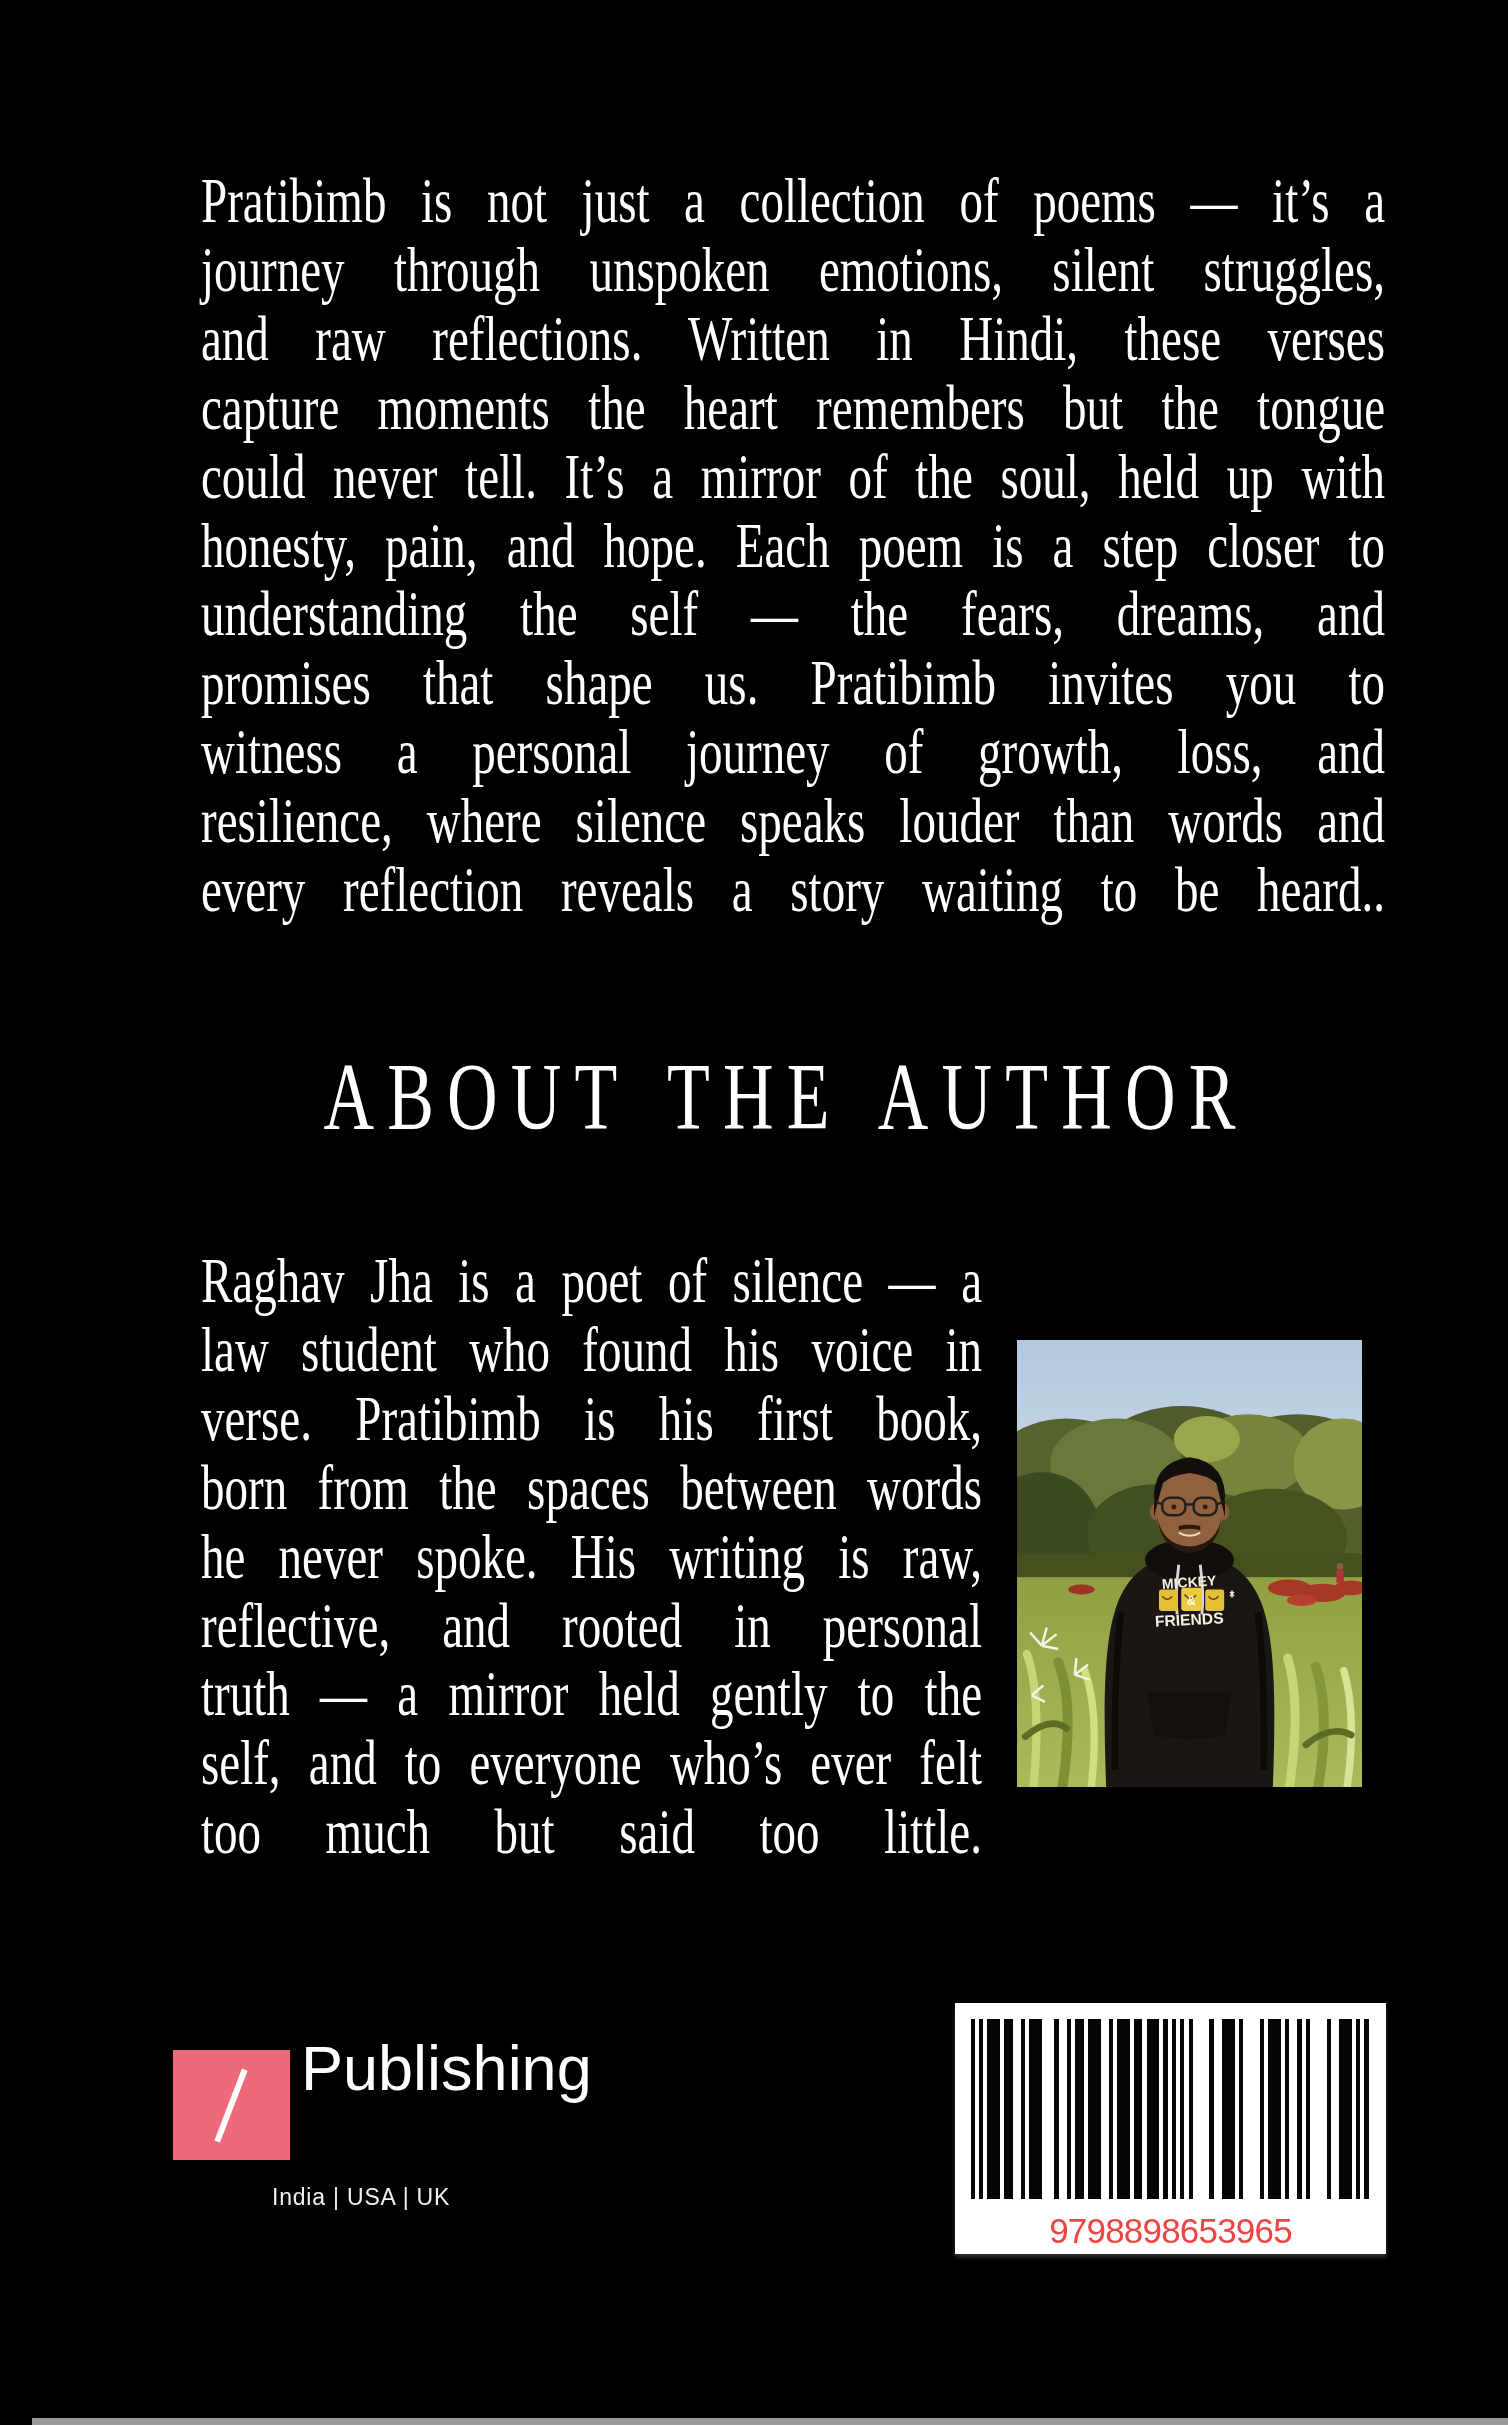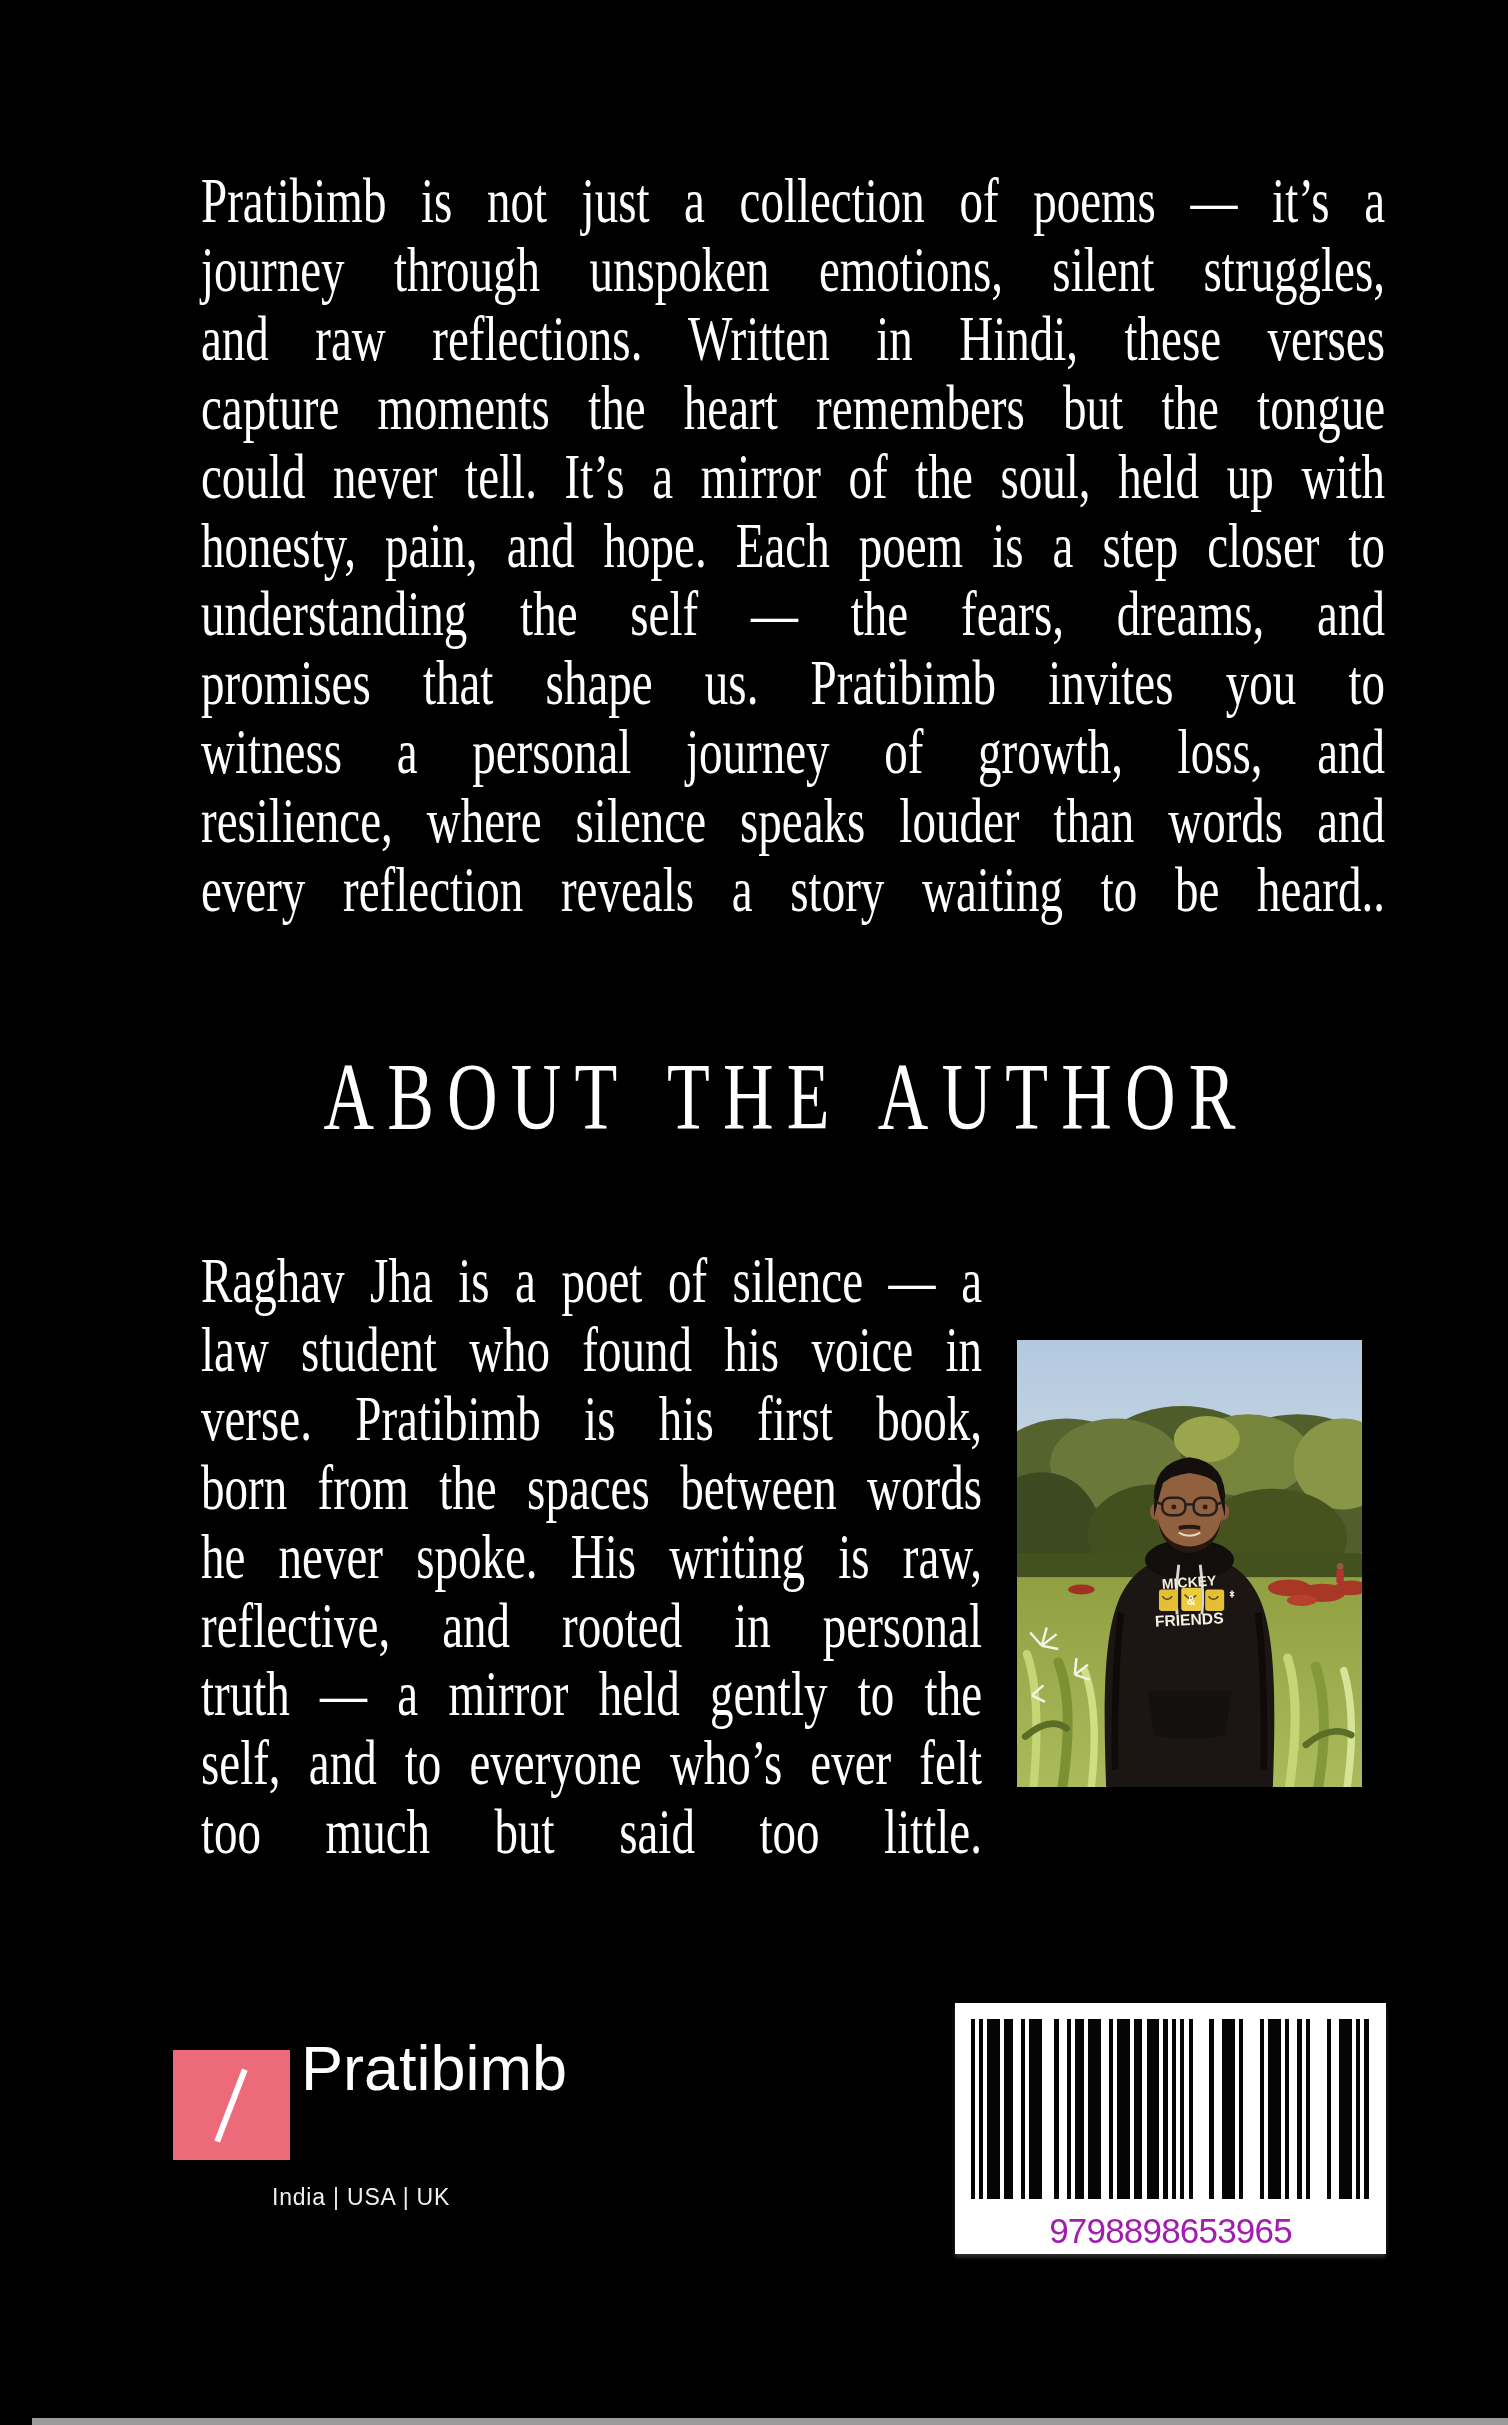--- a/index.html
+++ b/index.html
@@ -56,21 +56,21 @@
     position:absolute; left:923px; top:2003px; width:431px; height:251px;
     background:#ffffff; box-shadow:0 4.1px 4.1px rgba(110,110,110,.45);
   }
   .barcode-bars {
     position:absolute; left:15.7px; top:15.7px; width:398px; height:180px;
   }
   .barcode-bars .bar { position:absolute; top:0; height:100%; background:#050505; }
   .barcode-number {
     position:absolute; left:0; top:208px; width:100%;
     font-family:"Liberation Sans", sans-serif;
-    color:#a21caf; font-size:35px; letter-spacing:-0.8px; text-align:center;
+    color:#ef4444; font-size:35px; letter-spacing:-0.8px; text-align:center;
   }
   .bottom-edge {
     position:absolute; left:0; top:2418px; width:1508px; height:7.4px;
     background:#b5b5b5; opacity:.85;
   }
 </style>
 </head>
 <body>
 
 <div class="page">
@@ -207,21 +207,21 @@
 
         <path d="M158,425 L260,425 L252,478 Q209,488 166,478 Z" fill="#0f0c0a" opacity="0.55"></path>
       </g>
     </svg>
   </div>
 
   <div class="logo-square" style="background: rgb(236, 106, 121);">
     <div class="logo-slash"></div>
   </div>
   <div class="publisher-name">
-    <div>Pratibimb</div>
+    <div>Publishing</div>
   </div>
   <div class="publisher-regions">India | USA | UK</div>
 
   <div class="barcode">
     <div class="barcode-bars">
         <div class="bar" style="left: 0%; width: 1.05263%;"></div>
         <div class="bar" style="left: 2.10526%; width: 1.05263%;"></div>
         <div class="bar" style="left: 4.21053%; width: 3.15789%;"></div>
         <div class="bar" style="left: 8.42105%; width: 2.10526%;"></div>
         <div class="bar" style="left: 12.6316%; width: 1.05263%;"></div>

